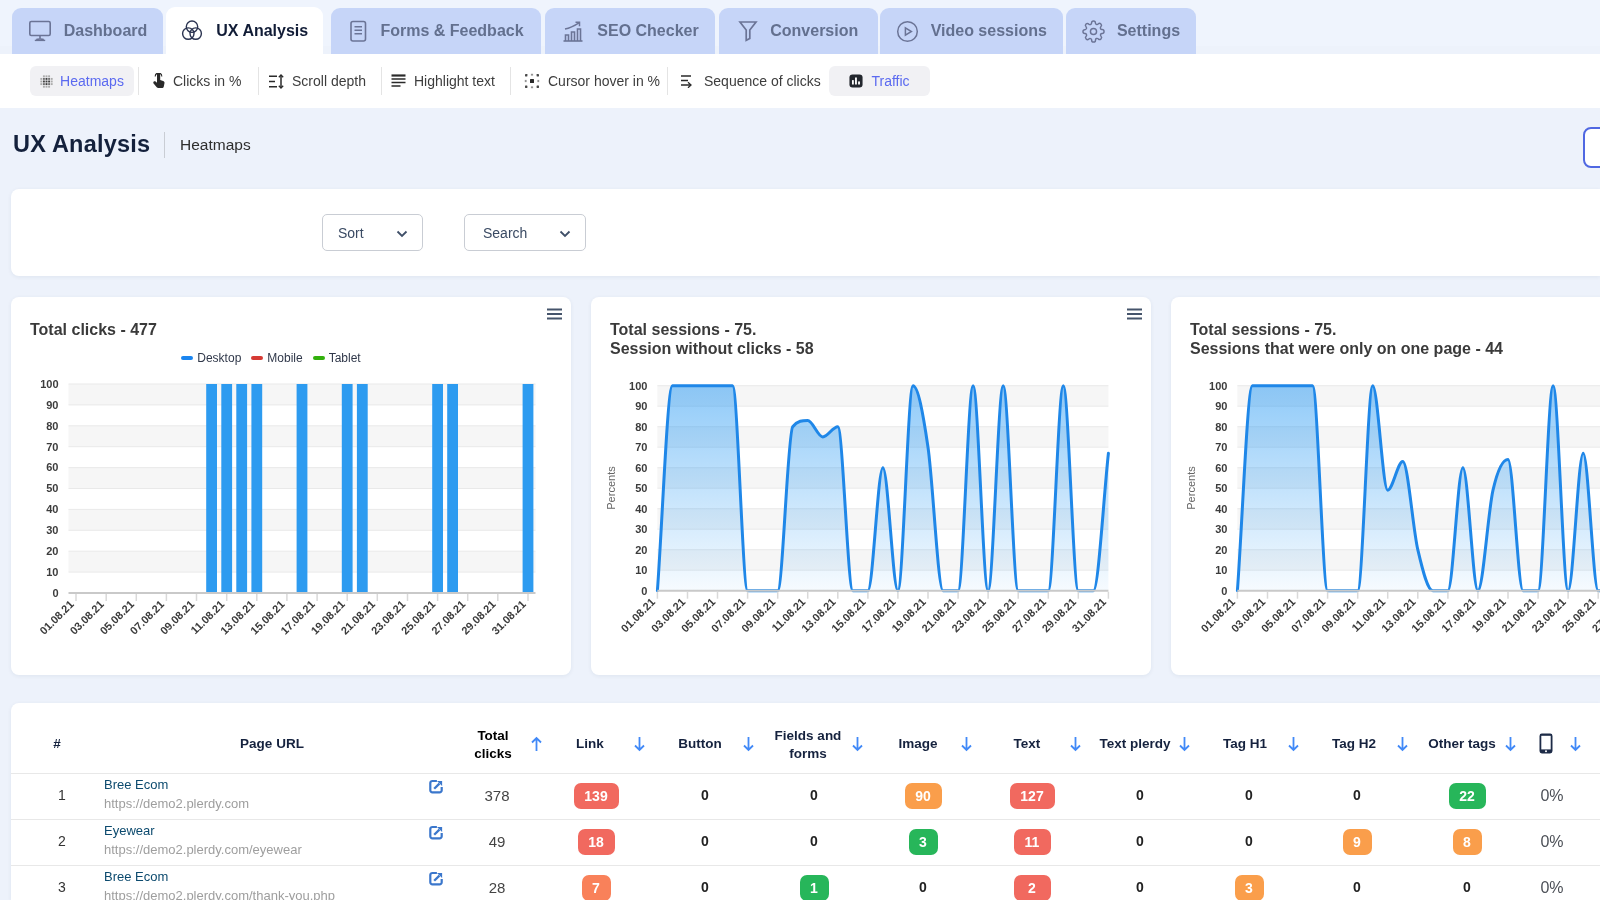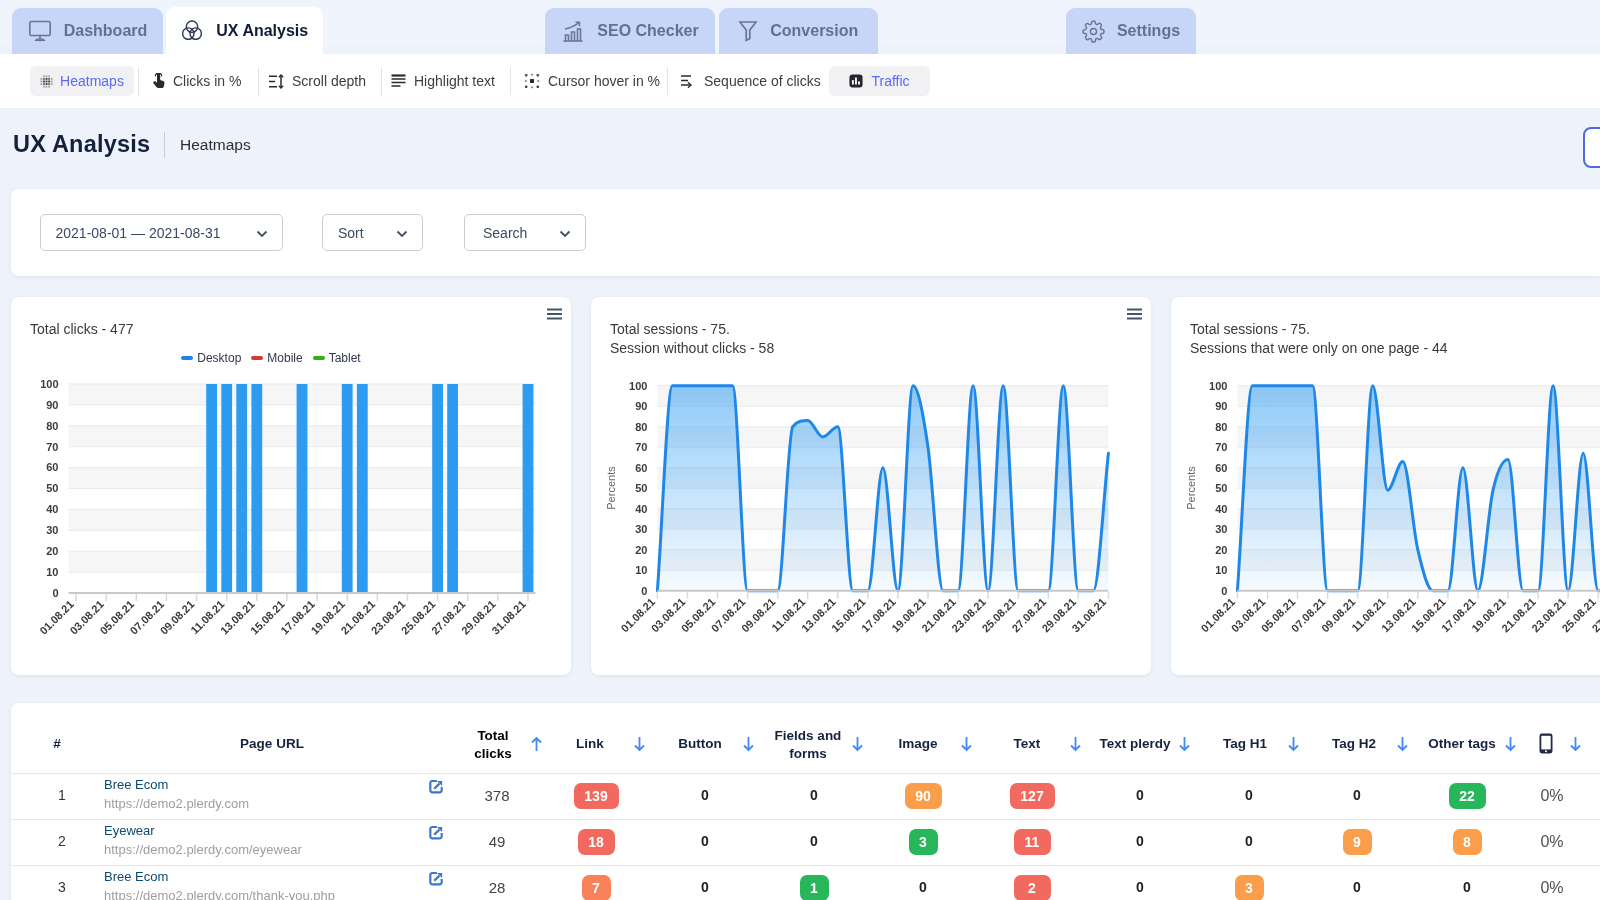--- a/index.html
+++ b/index.html
@@ -29,21 +29,21 @@
 
 .card { position:absolute; background:#fff; border-radius:8px; box-shadow:0 1px 4px rgba(30,50,90,.07); }
 #filter { left:11px; top:189px; width:1589px; height:87px; border-radius:8px 0 0 8px; }
 .sel { position:absolute; top:25px; height:37px; border:1px solid #c9cdd4; border-radius:5px; display:flex; align-items:center; font-size:14px; color:#3a4a63; }
 .sel svg { position:absolute; right:14px; top:15px; }
 
 
 #card1 { left:11px; top:297px; width:560px; height:378px; }
 #card2 { left:591px; top:297px; width:560px; height:378px; }
 #card3 { left:1171px; top:297px; width:560px; height:378px; }
-.ctitle { position:absolute; left:19px; top:23px; font-size:14px; font-weight:normal; color:#3a3a3a; line-height:19px; }
+.ctitle { position:absolute; left:19px; top:23px; font-size:16px; font-weight:bold; color:#3a3a3a; line-height:19px; }
 .burger { position:absolute; right:9px; top:9px; }
 .legend { position:absolute; top:54px; left:0; width:520px; display:flex; justify-content:center; gap:10px; align-items:center; font-size:12px; color:#30384a; }
 .lds { display:inline-block; width:12px; height:3.6px; border-radius:2px; margin-right:4px; vertical-align:2.5px; }
 .csvg { position:absolute; left:0; top:0; }
 
 
 #table { left:11px; top:703px; width:1589px; height:197px; border-radius:8px 0 0 0; }
 .hc { position:absolute; text-align:center; font-size:13.5px; font-weight:bold; color:#15223e; }
 .hblue { color:#000000; }
 .arr { position:absolute; width:16px; height:16px; }
@@ -70,34 +70,48 @@
         <span>Dashboard</span>
       </div>
       <div class="tab active" style="left:166px;width:156.5px">
         <svg width="24" height="23" viewBox="0 0 24 23" fill="none" stroke="#2a3350" stroke-width="1.4">
           <circle cx="12" cy="7.7" r="5.7"></circle>
           <circle cx="8.3" cy="14.6" r="5.7"></circle>
           <circle cx="15.7" cy="14.6" r="5.7"></circle>
         </svg>
         <span>UX Analysis</span>
       </div>
+      <div class="tab" style="left:331px;width:210px">
+        <svg width="20" height="23" viewBox="0 0 20 23" fill="none" stroke="#6b7496" stroke-width="1.6">
+          <rect x="3" y="1.5" width="14.5" height="19.5" rx="2"></rect>
+          <path d="M6.5 6.8h7.5M6.5 10.3h7.5M6.5 13.8h7.5"></path>
+        </svg>
+        <span>Forms &amp; Feedback</span>
+      </div>
       <div class="tab" style="left:719px;width:158.5px">
         <svg width="20" height="22" viewBox="0 0 20 22" fill="none" stroke="#6b7496" stroke-width="1.7">
           <path d="M2 2h16l-6.2 8v8.5l-3.6 1.8V10z"></path>
         </svg>
         <span>Conversion</span>
       </div>
       <div class="tab" style="left:545px;width:170px">
         <svg width="24" height="23" viewBox="0 0 24 23" fill="none" stroke="#6b7496" stroke-width="1.6">
           <path d="M2.5 21h19"></path>
           <path d="M4.5 21v-6h3v6M10.5 21v-9h3v9M16.5 21v-12h3v12" fill="none"></path>
           <path d="M4 9 C9 8 13 6 18 2.8" stroke-width="1.5"></path>
           <path d="M14.5 2.2h4v4" stroke-width="1.5"></path>
         </svg>
         <span>SEO Checker</span>
+      </div>
+      <div class="tab" style="left:880px;width:182.5px">
+        <svg width="23" height="23" viewBox="0 0 23 23" fill="none" stroke="#6b7496" stroke-width="1.5">
+          <circle cx="11.5" cy="11.5" r="9.8"></circle>
+          <path d="M9.4 7.8l6 3.7-6 3.7z"></path>
+        </svg>
+        <span>Video sessions</span>
       </div>
       <div class="tab" style="left:1066px;width:130px">
         <svg width="23" height="23" viewBox="0 0 24 24" fill="none" stroke="#6b7496" stroke-width="1.5">
           <circle cx="12" cy="12" r="3.2"></circle>
           <path d="M19.4 15a1.65 1.65 0 0 0 .33 1.82l.06.06a2 2 0 0 1-2.83 2.83l-.06-.06a1.65 1.65 0 0 0-1.82-.33 1.65 1.65 0 0 0-1 1.51V21a2 2 0 0 1-4 0v-.09A1.65 1.65 0 0 0 9 19.4a1.65 1.65 0 0 0-1.82.33l-.06.06a2 2 0 0 1-2.83-2.83l.06-.06a1.65 1.65 0 0 0 .33-1.82 1.65 1.65 0 0 0-1.51-1H3a2 2 0 0 1 0-4h.09A1.65 1.65 0 0 0 4.6 9a1.65 1.65 0 0 0-.33-1.82l-.06-.06a2 2 0 0 1 2.83-2.83l.06.06a1.65 1.65 0 0 0 1.82.33H9a1.65 1.65 0 0 0 1-1.51V3a2 2 0 0 1 4 0v.09a1.65 1.65 0 0 0 1 1.51 1.65 1.65 0 0 0 1.82-.33l.06-.06a2 2 0 0 1 2.83 2.83l-.06.06a1.65 1.65 0 0 0-.33 1.82V9a1.65 1.65 0 0 0 1.51 1H21a2 2 0 0 1 0 4h-.09a1.65 1.65 0 0 0-1.51 1z"></path>
         </svg>
         <span>Settings</span>
       </div>
     </div>
   <div id="subnav">
@@ -202,23 +216,20 @@
         <span class="stxt indigo">Traffic</span>
       </div>
     </div>
 
   <div id="h1">UX Analysis</div>
   <div id="hdiv"></div>
   <div id="h2">Heatmaps</div>
   <div id="topbtn"></div>
 
   <div class="card" id="filter">
-    <div class="sel" style="left:28.5px;width:243px;padding-left:15px">2021-08-01 — 2021-08-31<svg width="12" height="8" viewBox="0 0 12 8" fill="none" stroke="#3f4f68" stroke-width="1.8">
-          <path d="M1.5 1.5L6 6l4.5-4.5"></path>
-        </svg></div>
     <div class="sel" style="left:311px;width:101px;padding-left:15px">Sort<svg width="12" height="8" viewBox="0 0 12 8" fill="none" stroke="#3f4f68" stroke-width="1.8">
           <path d="M1.5 1.5L6 6l4.5-4.5"></path>
         </svg></div>
     <div class="sel" style="left:453px;width:122px;padding-left:18px">Search<svg width="12" height="8" viewBox="0 0 12 8" fill="none" stroke="#3f4f68" stroke-width="1.8">
           <path d="M1.5 1.5L6 6l4.5-4.5"></path>
         </svg></div>
   </div>
 
   <div class="card" id="card1">
     <div class="ctitle">Total clicks - 477</div>

